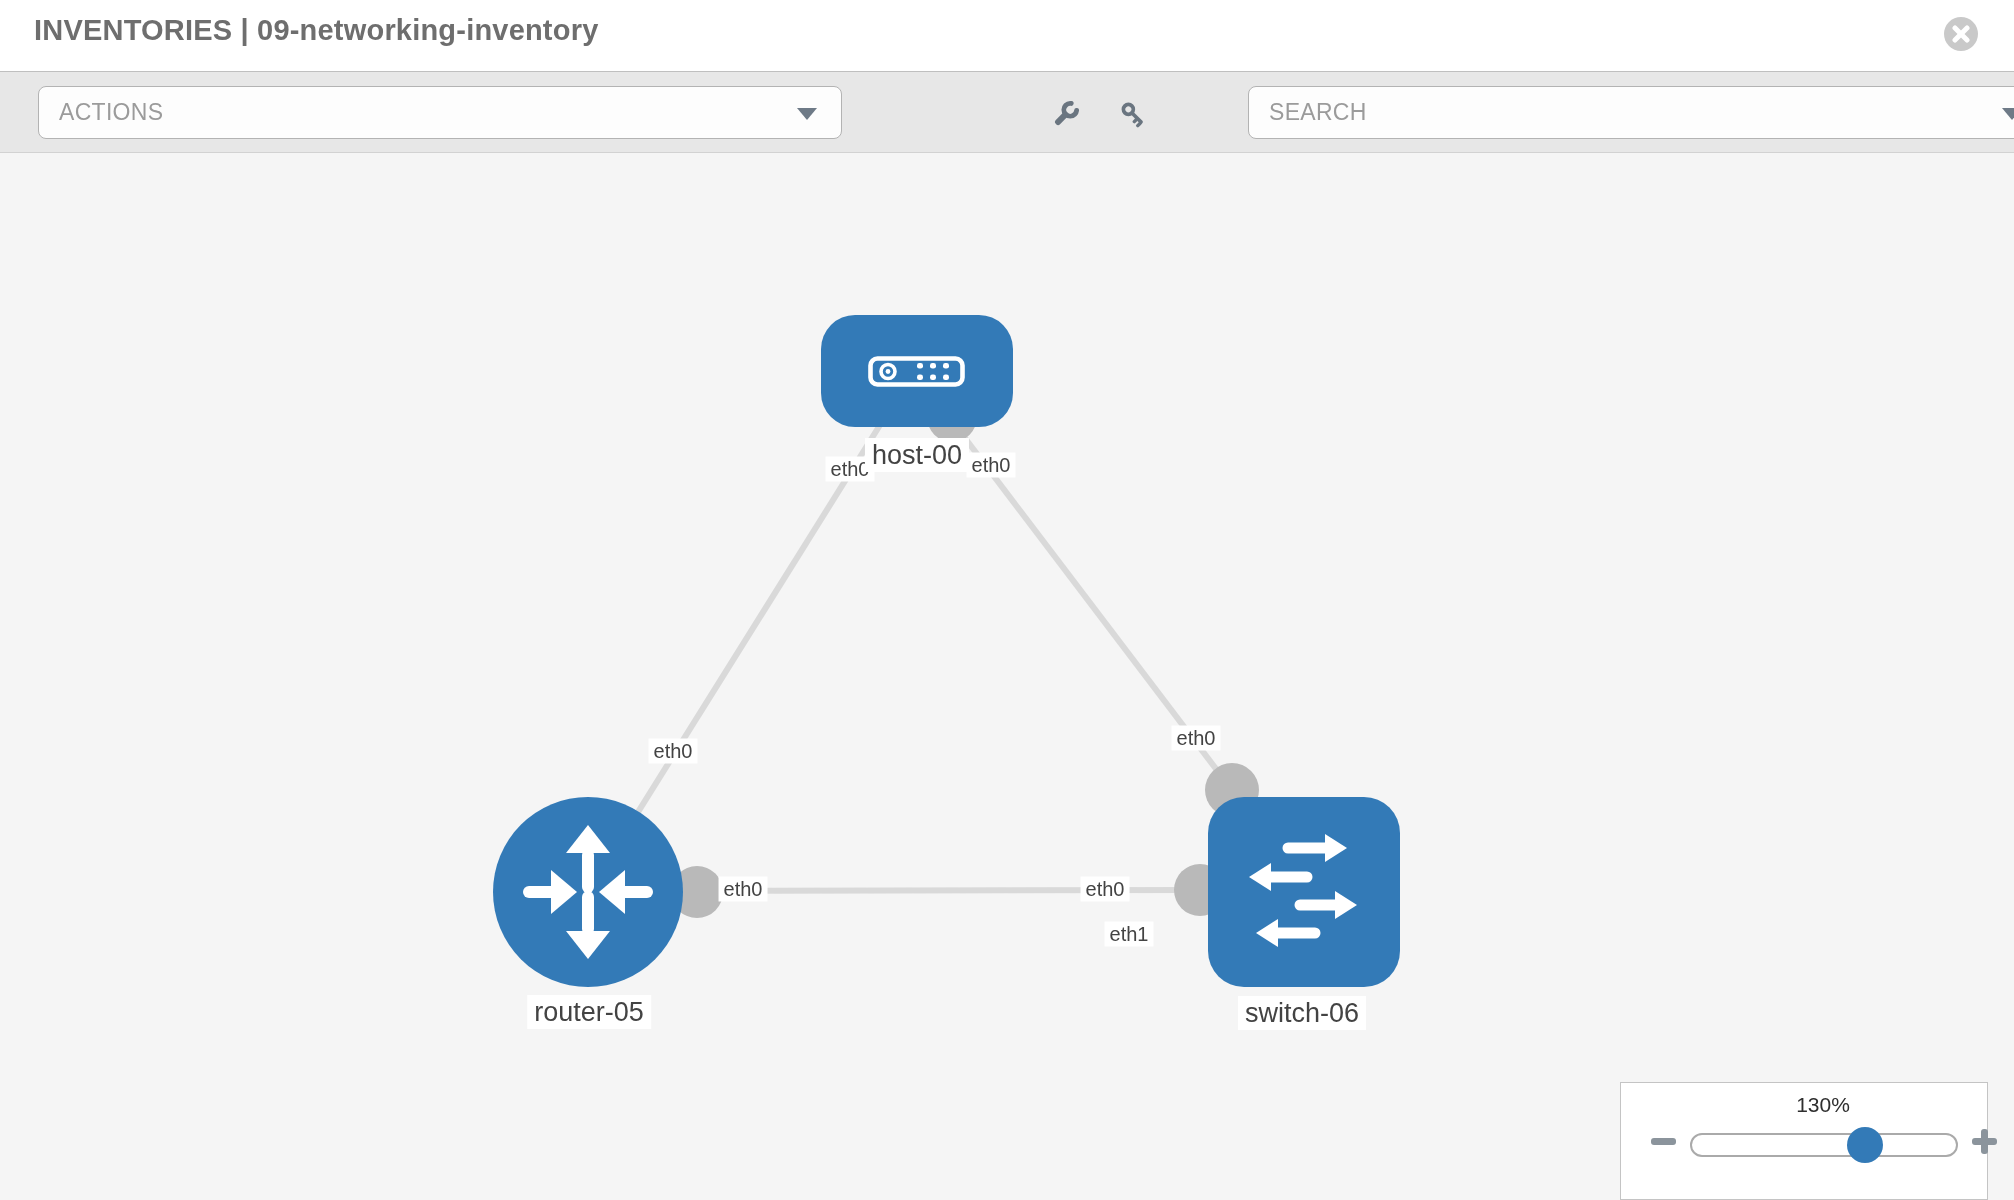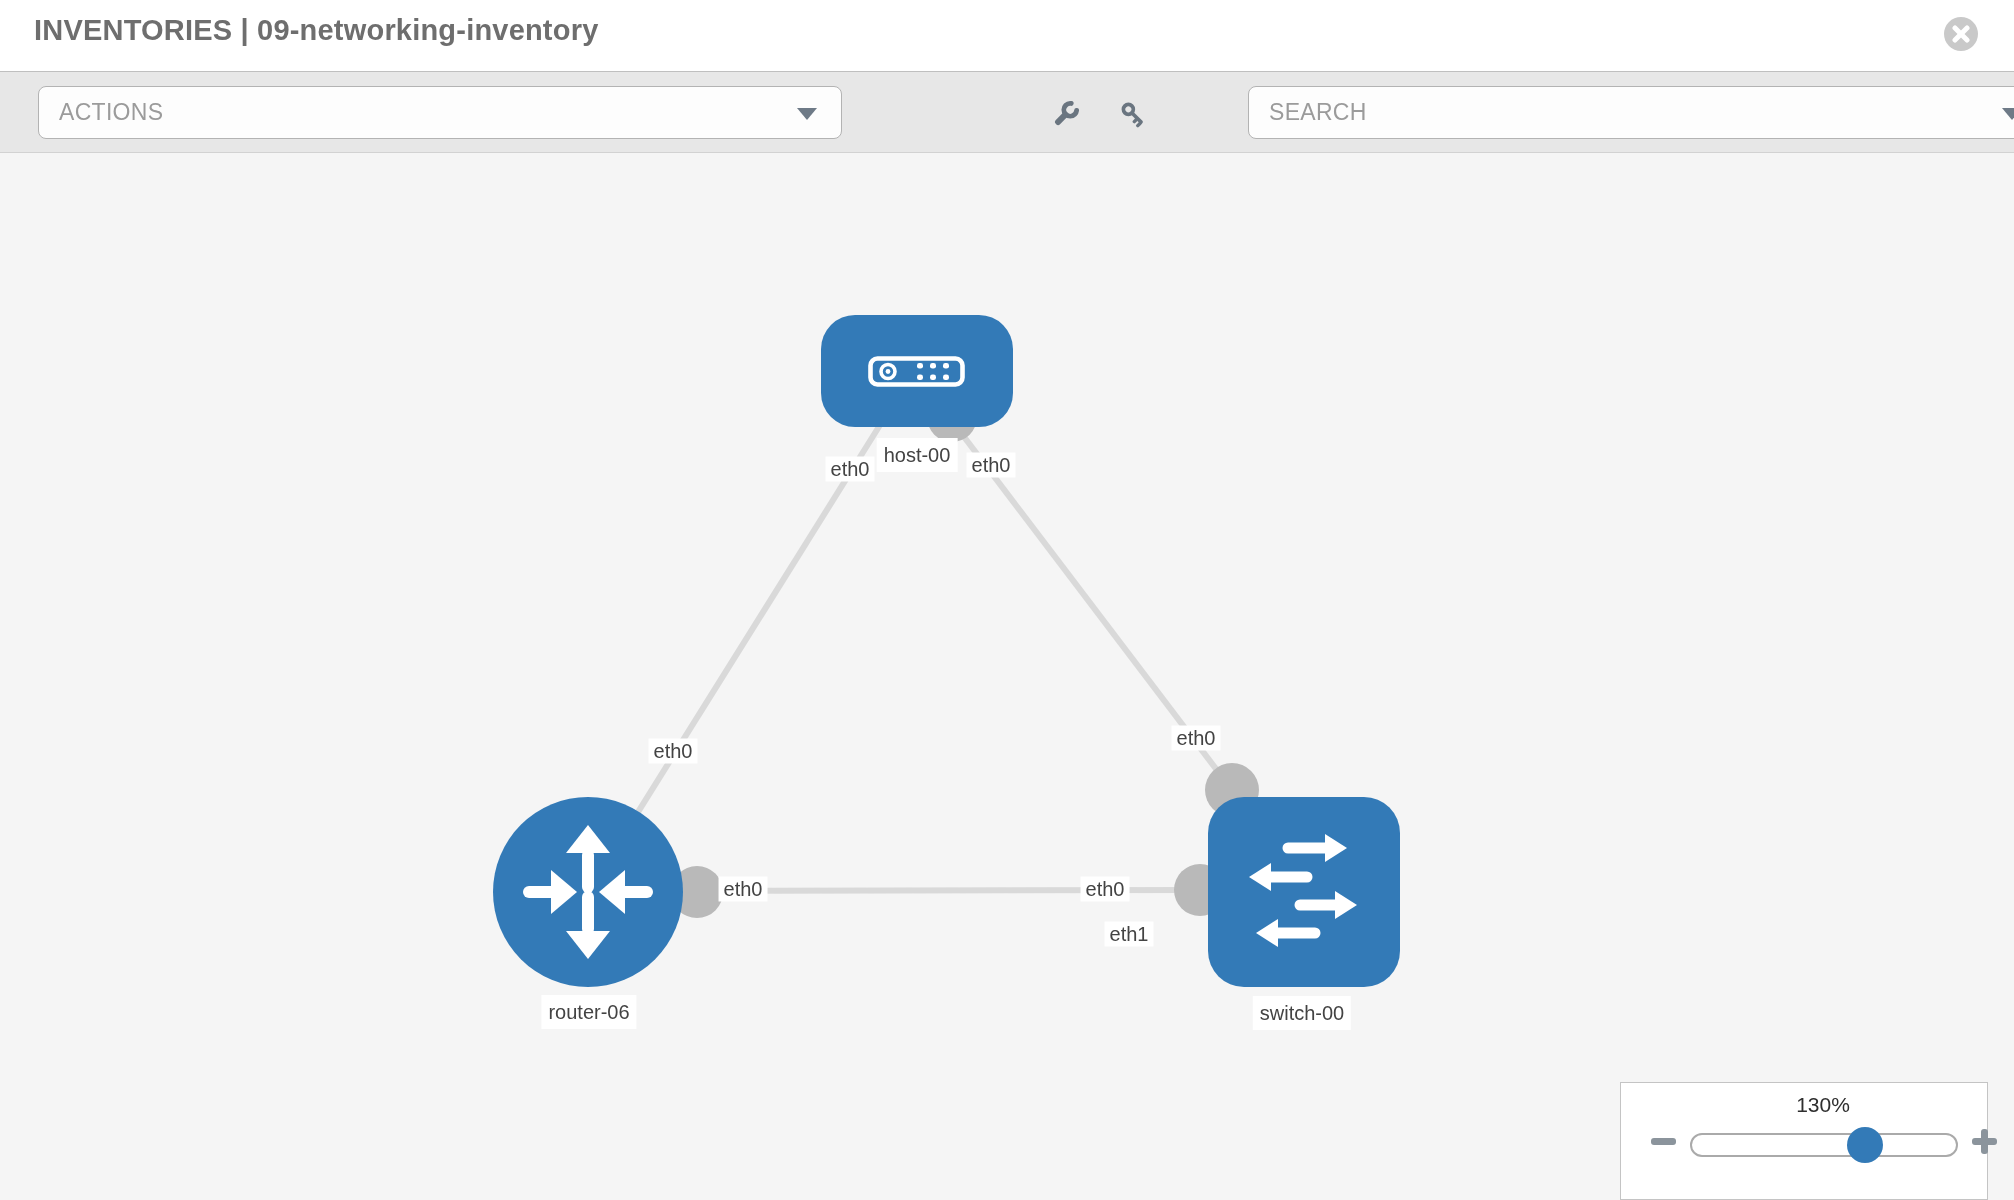--- a/index.html
+++ b/index.html
@@ -28,21 +28,21 @@
 
   
   .node{position:absolute;background:#337ab7;cursor:pointer;}
   .node-host{left:821px;top:162px;width:192px;height:112px;border-radius:34px;}
   .node-router{left:493px;top:644px;width:190px;height:190px;border-radius:50%;}
   .node-switch{left:1208px;top:644px;width:192px;height:190px;border-radius:36px;}
   .node svg{position:absolute;}
 
   
   .glabel{position:absolute;transform:translate(-50%,-50%);background:#ffffff;color:#434343;white-space:nowrap;}
-  .node-label{font-size:20px;padding:2px 7px;line-height:30px;}
+  .node-label{font-size:27px;padding:2px 7px;line-height:30px;}
   .if-label{font-size:20px;padding:1px 5px;line-height:23px;}
 
   
   .zoom-panel{position:absolute;left:1620px;top:1082px;width:368px;height:118px;background:#ffffff;
               border:1px solid #c4c4c4;box-sizing:border-box;}
   .zoom-value{position:absolute;left:127px;top:10px;width:150px;text-align:center;font-size:21px;color:#2f2f2f;}
   .zoom-minus{position:absolute;left:30px;top:55px;width:25px;height:7px;border-radius:3px;background:#8b949c;cursor:pointer;}
   .zoom-plus{position:absolute;left:351px;top:46px;width:25px;height:25px;cursor:pointer;}
   .zoom-plus::before{content:"";position:absolute;left:0;top:9px;width:25px;height:7px;border-radius:3px;background:#8b949c;}
   .zoom-plus::after{content:"";position:absolute;left:9px;top:0;width:7px;height:25px;border-radius:3px;background:#8b949c;}
@@ -158,22 +158,22 @@
     </div>
 
     <div class="glabel if-label" style="left:850px;top:316px;">eth0</div>
     <div class="glabel if-label" style="left:991px;top:312px;">eth0</div>
     <div class="glabel node-label" style="left:917px;top:302px;">host-00</div>
     <div class="glabel if-label" style="left:673px;top:598px;">eth0</div>
     <div class="glabel if-label" style="left:1196px;top:585px;">eth0</div>
     <div class="glabel if-label" style="left:743px;top:736px;">eth0</div>
     <div class="glabel if-label" style="left:1105px;top:736px;">eth0</div>
     <div class="glabel if-label" style="left:1129px;top:736px;margin-top:45px;">eth1</div>
-    <div class="glabel node-label" style="left:589px;top:859px;">router-06</div>
-    <div class="glabel node-label" style="left:1302px;top:860px;">switch-00</div>
+    <div class="glabel node-label" style="left:589px;top:859px;">router-05</div>
+    <div class="glabel node-label" style="left:1302px;top:860px;">switch-06</div>
   </div>
 
   <div class="zoom-panel">
     <div class="zoom-value">130%</div>
     <div class="zoom-minus"></div>
     <div class="zoom-track"></div>
     <div class="zoom-thumb"></div>
     <div class="zoom-plus"></div>
   </div>
 

